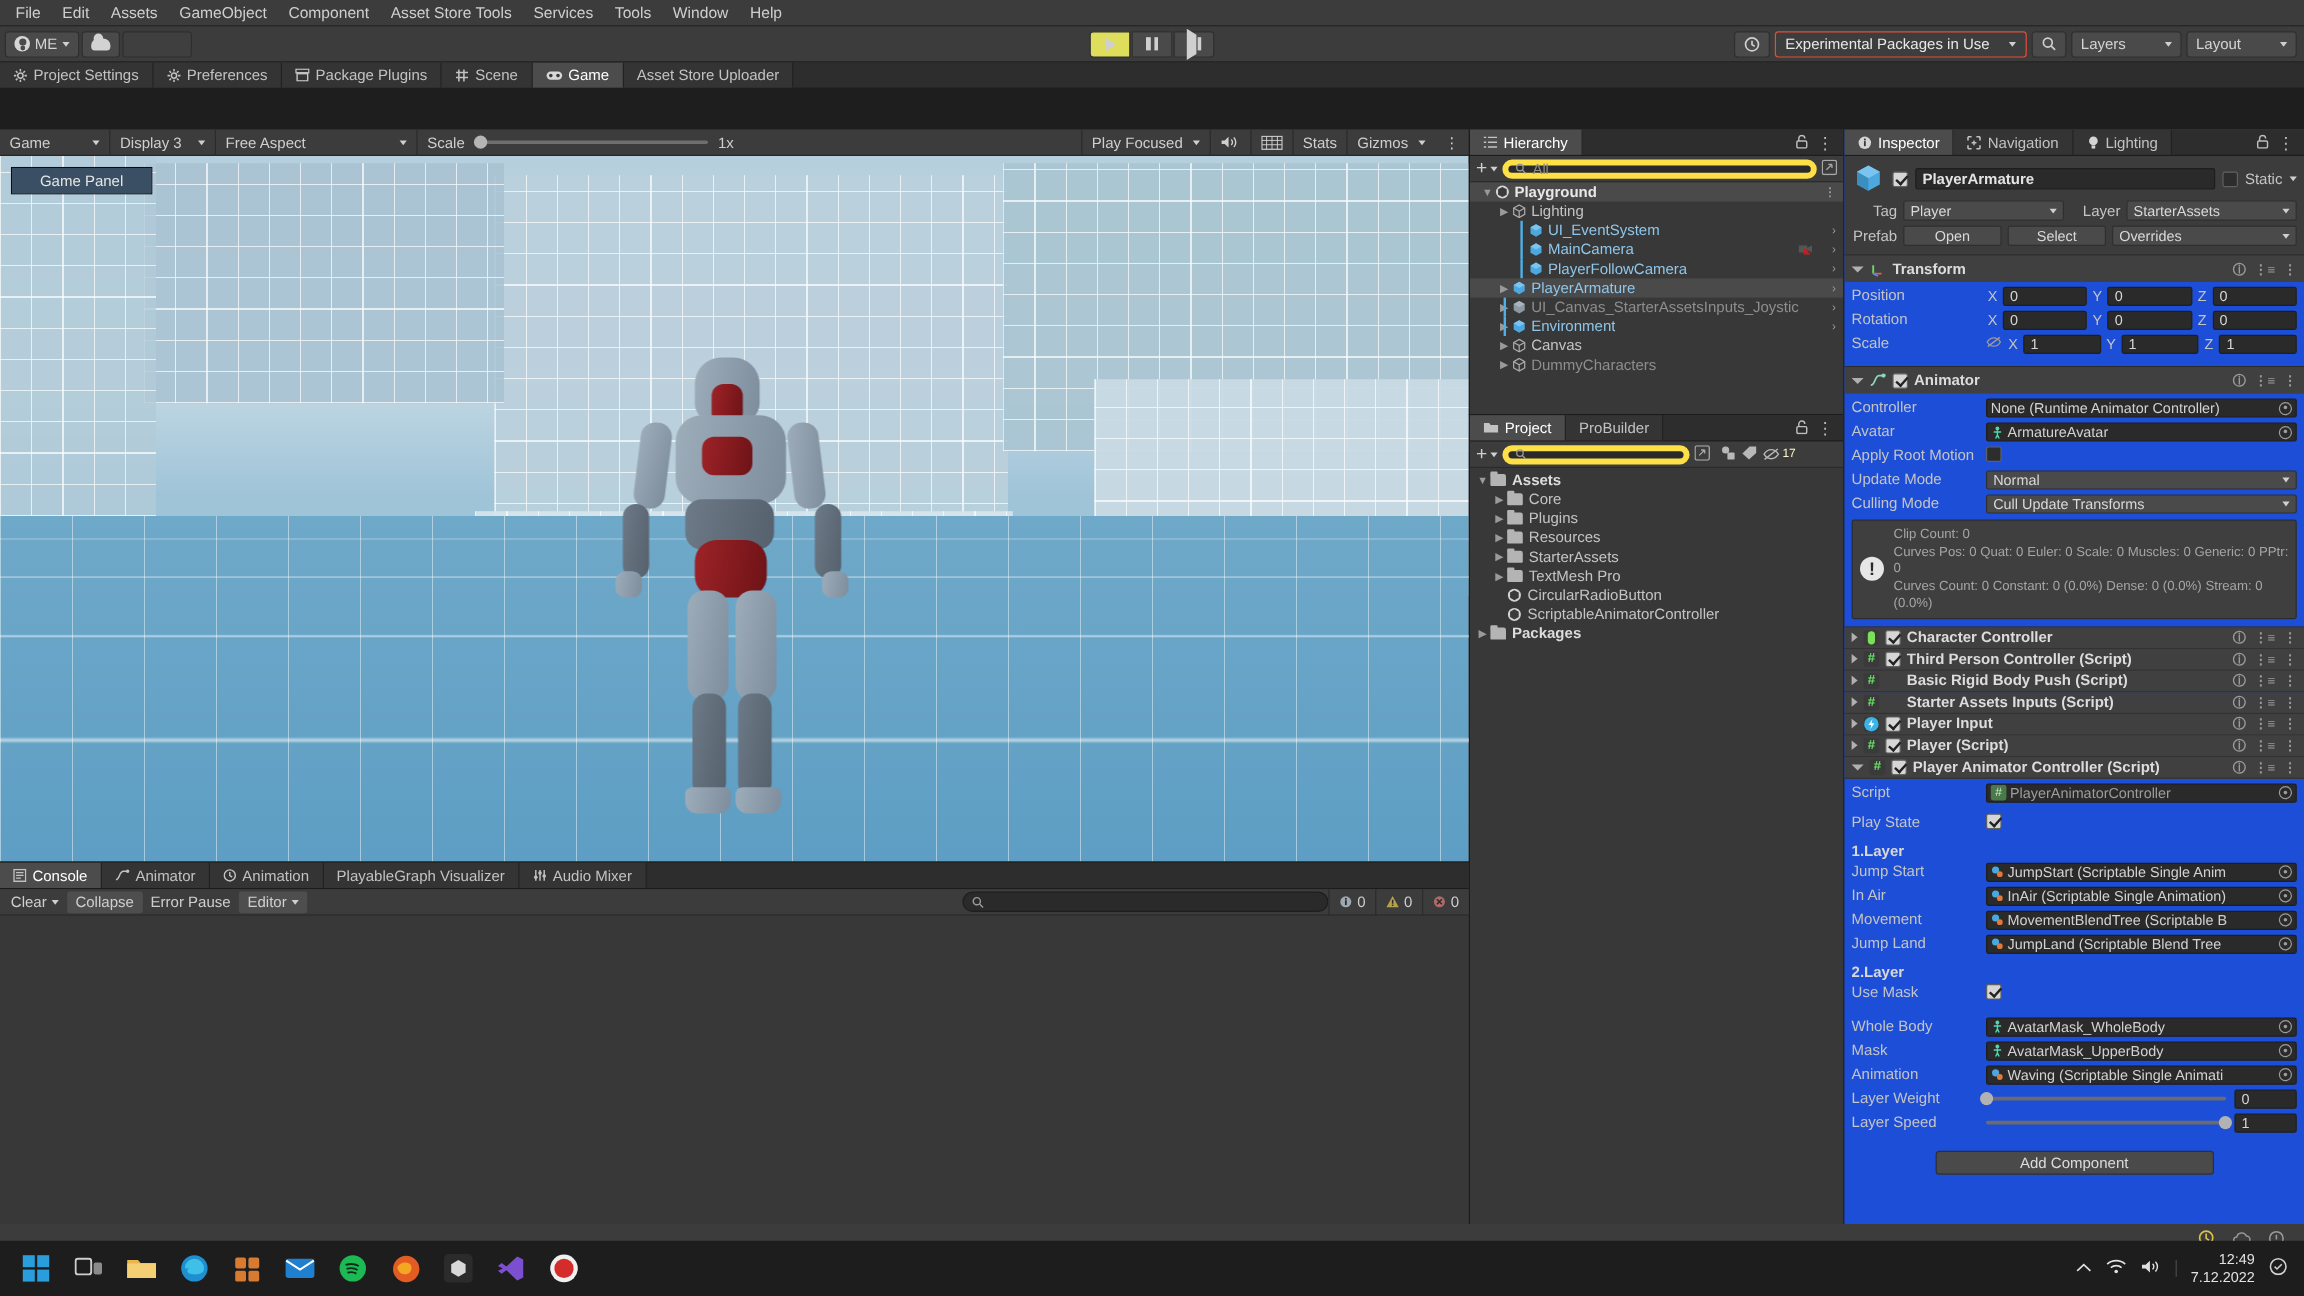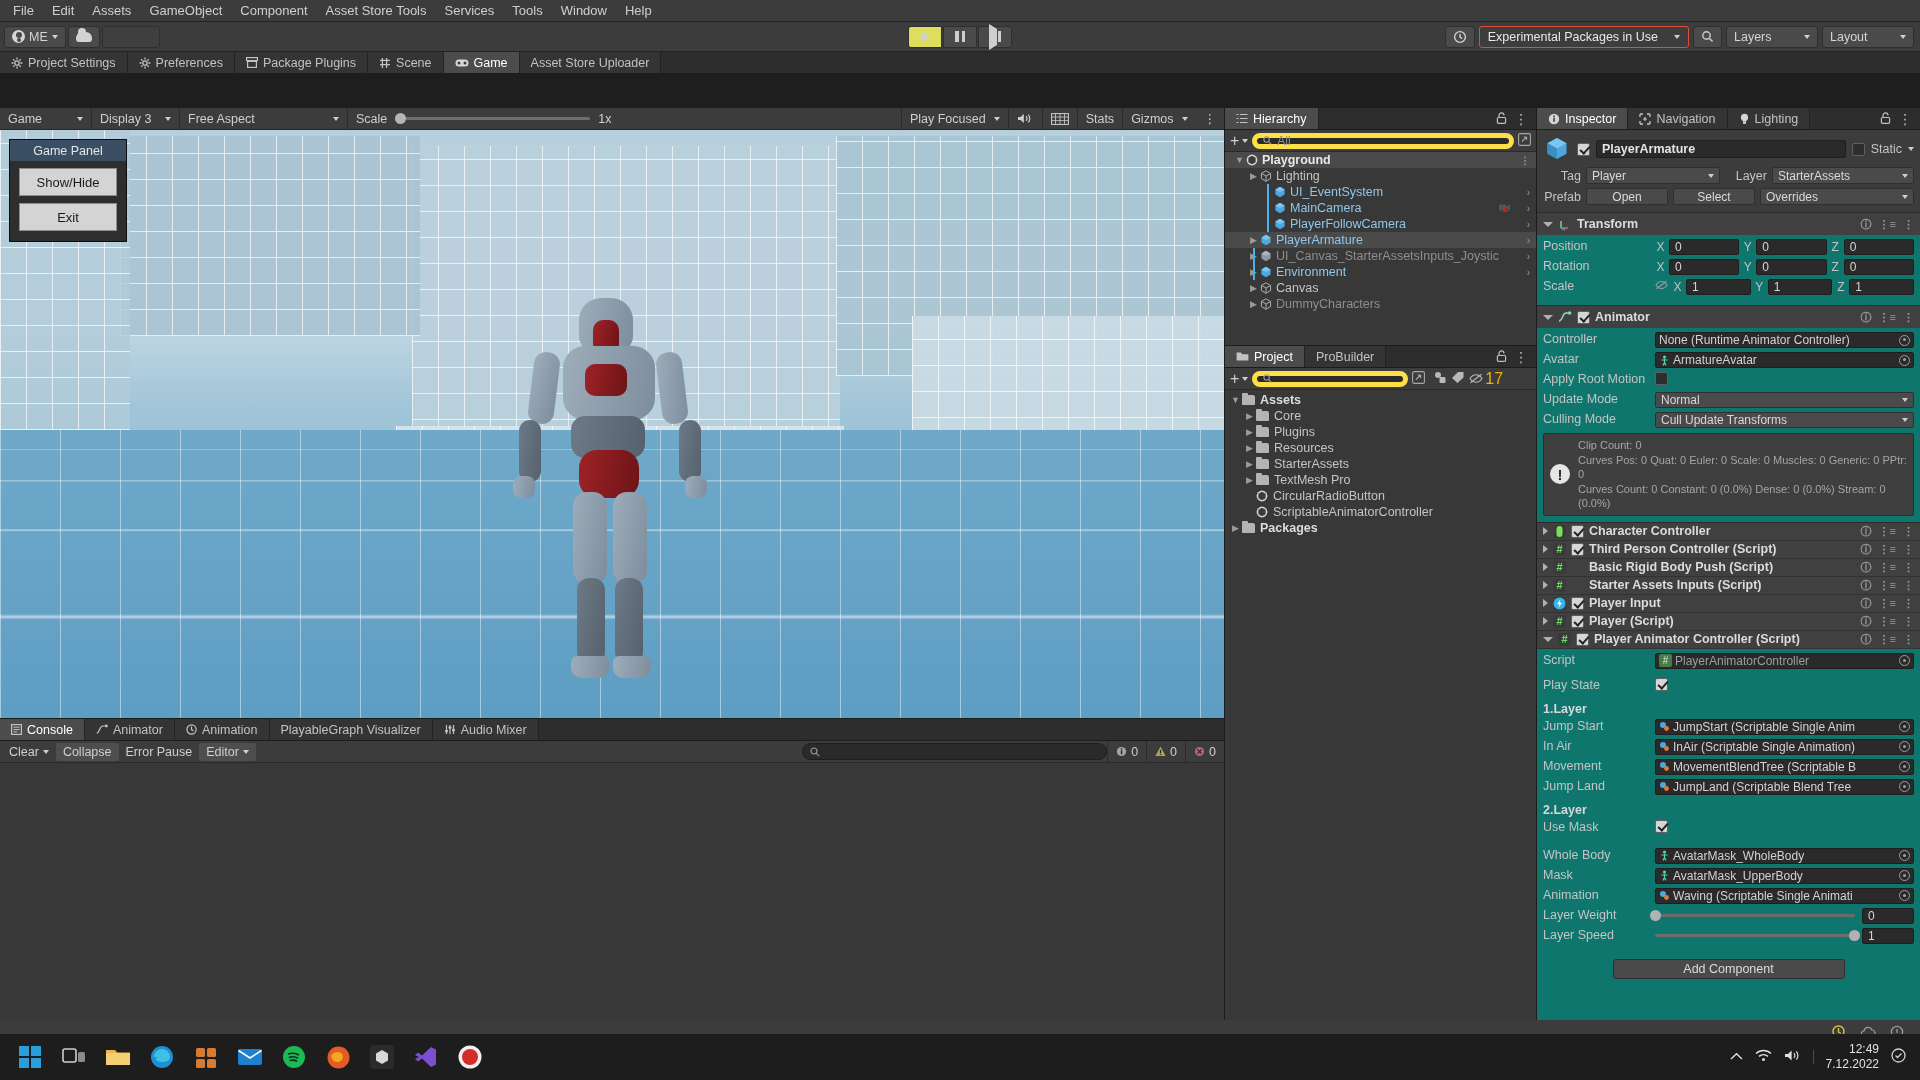--- a/index.html
+++ b/index.html
@@ -163,21 +163,21 @@
     padding:0 5px; border-bottom:1px solid #2a2a2a; }
   .ptree { font-size:12.5px; padding-top:2px; }
   .prow { height:16px; display:flex; align-items:center; }
   .folder { width:13px; height:10px; background:#b4b4b4; border-radius:1px 2px 1px 1px;
     margin-right:5px; flex:none; position:relative; }
   .folder::before { content:""; position:absolute; left:0; top:-2.5px; width:6px; height:3px;
     background:#b4b4b4; border-radius:1px 1px 0 0; }
   .uico { width:12px; height:12px; margin-right:5px; flex:none; }
 
   
-  .insp { position:absolute; left:1536px; top:0; width:384px; height:912px; background:#0f766e;
+  .insp { position:absolute; left:1536px; top:0; width:384px; height:912px; background:#1d4ed8;
     border-left:1px solid #1c1c1c; overflow:hidden; }
   .insp-head { background:#3c3c3c; padding:5px 6px 7px; border-bottom:1px solid #2a2a2a; }
   .ih-row1 { display:flex; align-items:center; gap:6px; }
   .goicon { width:28px; height:28px; position:relative; flex:none; }
   .namefield { flex:1; height:18px; background:#2a2a2a; border:1px solid #1e1e1e; border-radius:2px;
     display:flex; align-items:center; padding:0 5px; font-size:12.5px; color:#e4e4e4; font-weight:bold; }
   .cb { width:13px; height:13px; background:#2d2d2d; border:1px solid #606060; border-radius:2px;
     flex:none; position:relative; }
   .cb.checked::after { content:""; position:absolute; left:3.5px; top:0.5px; width:4px; height:8px;
     border:solid #dcdcdc; border-width:0 2px 2px 0; transform:rotate(42deg); }
@@ -452,24 +452,20 @@
           <div class="rb" style="left:66px; top:212px; width:34px; height:92px; border-radius:14px;"></div>
           <div class="rb" style="left:106px; top:212px; width:34px; height:92px; border-radius:14px;"></div>
           <div class="rb dark" style="left:70px; top:298px; width:28px; height:86px; border-radius:12px;"></div>
           <div class="rb dark" style="left:108px; top:298px; width:28px; height:86px; border-radius:12px;"></div>
           <div class="rb" style="left:64px; top:376px; width:38px; height:22px; border-radius:6px 6px 10px 10px;"></div>
           <div class="rb" style="left:106px; top:376px; width:38px; height:22px; border-radius:6px 6px 10px 10px;"></div>
         </div>
 
         <div class="gamepanel">
           <div class="gp-title">Game Panel</div>
-          <div class="gp-body">
-            <div class="gp-btn">Show/Hide</div>
-            <div class="gp-btn">Exit</div>
-          </div>
         </div>
       </div>
     </div>
 
     <div class="console">
       <div class="cn-tabs" id="cntabs">
           <div class="tab active">
             <span style="display: flex;">
               <svg width="11" height="11" viewBox="0 0 11 11">
                 <rect x="0.6" y="0.6" width="9.8" height="9.8" fill="none" stroke="#c2c2c2" stroke-width="1.2"></rect>
@@ -758,21 +754,21 @@
         <span>
           <svg width="14" height="13" viewBox="0 0 14 13">
               <path d="M1 7L7 1h5.5v5.5L6.5 12z" fill="#b8b8b8"></path>
             </svg>
         </span>
         <span style="display:flex;align-items:center;gap:2px">
           <svg width="14" height="11" viewBox="0 0 14 11">
               <path d="M1 5.5s2.4-3.8 6-3.8 6 3.8 6 3.8-2.4 3.8-6 3.8-6-3.8-6-3.8z" fill="none" stroke="#b8b8b8" stroke-width="1.1"></path>
               <path d="M1.5 9.8L12.5 1.2" stroke="#b8b8b8" stroke-width="1.2"></path>
             </svg>
-          <span style="font-size:16px;color:#eab308">17</span>
+          <span style="font-size:10px;color:#fef9c3">17</span>
         </span>
       </div>
       <div class="ptree" id="ptree">
           <div class="prow">
             <span style="width:4px"></span>
             <span class="arrow" style="width:13px;text-align:center;color:#9a9a9a;font-size:9px">▼</span>
             <span class="folder"></span>
             <span style="font-weight:bold;color:#dcdcdc;">Assets</span>
           </div>
           <div class="prow">

